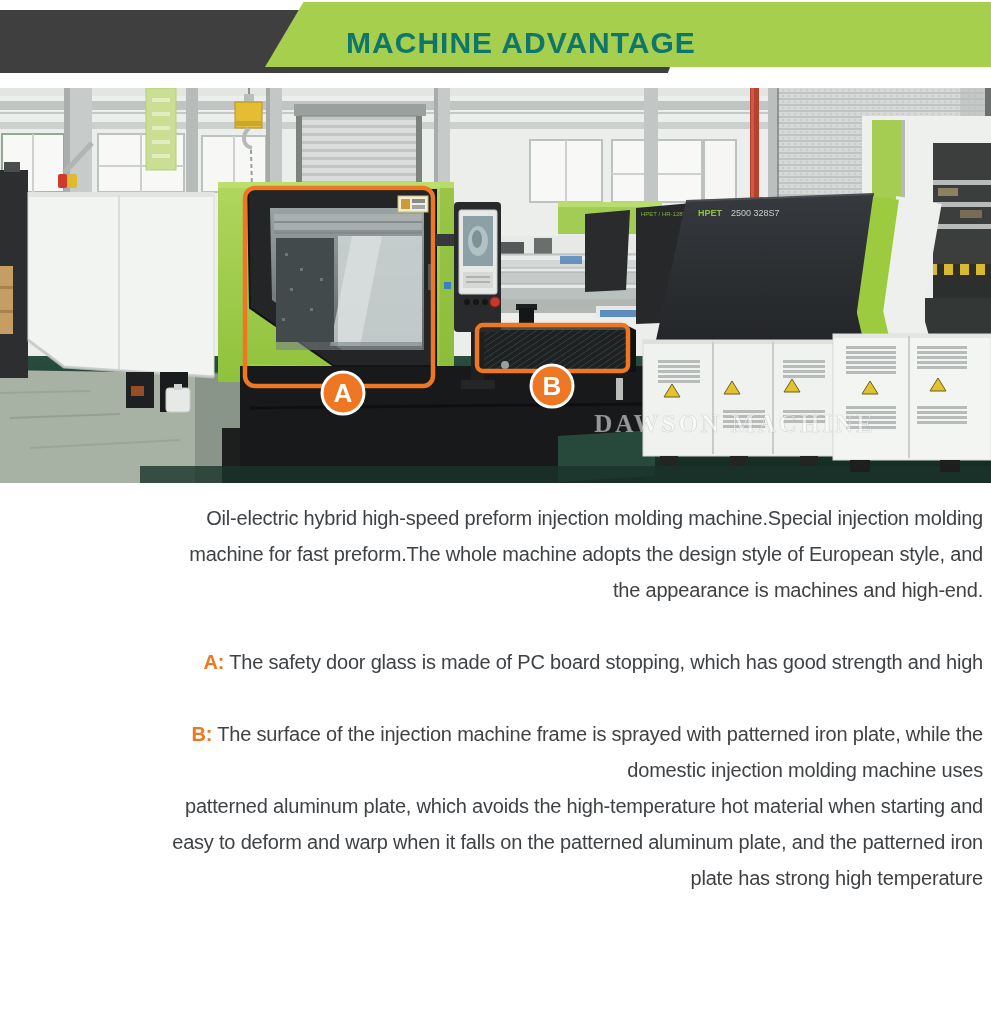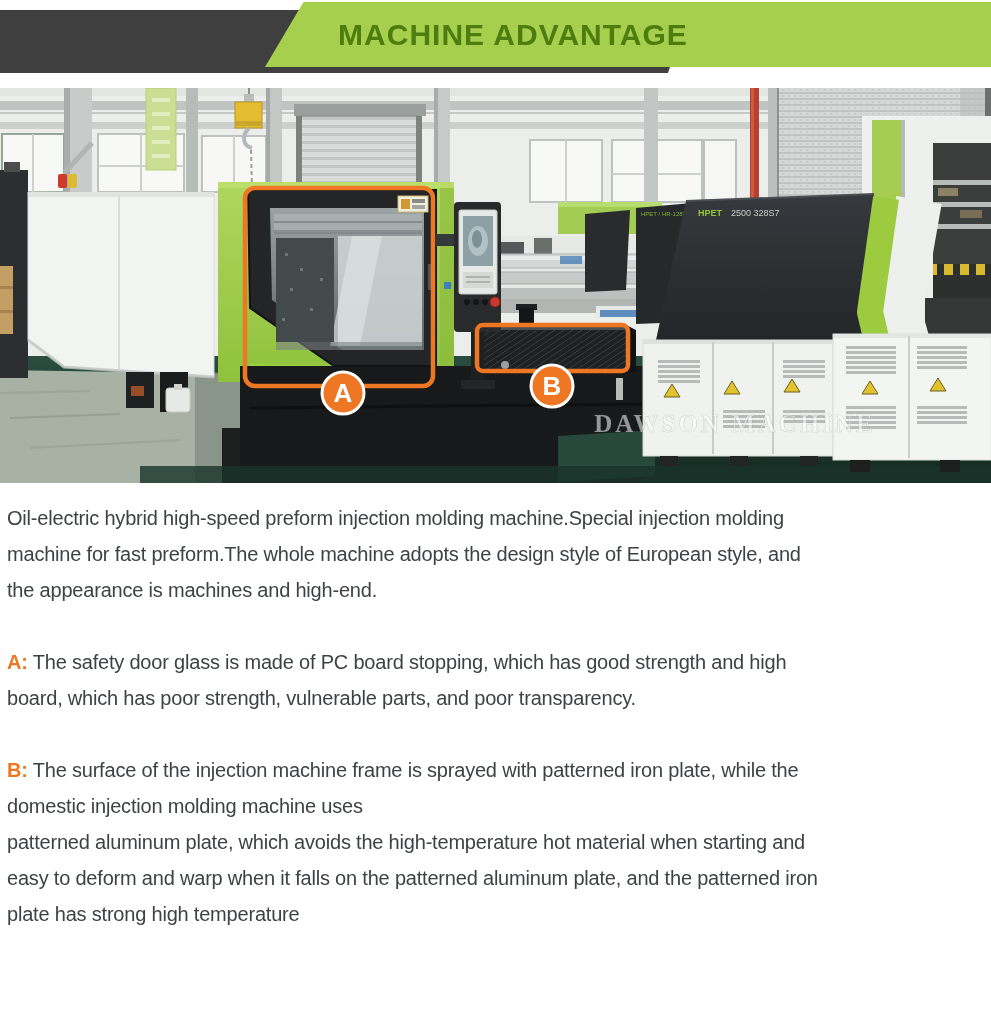--- a/index.html
+++ b/index.html
@@ -12,39 +12,39 @@
   .page{position:relative;width:991px;height:1011px;background:#fff;overflow:hidden;
         font-family:"Liberation Sans",sans-serif;}
   
   .header{position:relative;height:88px;background:#fff;}
   .header-bar{position:absolute;left:0;top:10px;width:690px;height:63px;
               background:var(--bar_dark);
               clip-path:polygon(0 0,100% 0,96.8% 100%,0 100%);}
   .header-green{position:absolute;left:265px;top:2px;width:726px;height:65px;
                 background:var(--banner_green);
                 clip-path:polygon(5.3% 0,100% 0,100% 100%,0 100%);}
-  .header-title{position:absolute;left:303px;top:2px;width:420px;height:65px;margin:0;
+  .header-title{position:absolute;left:303px;top:2px;width:420px;height:65px;margin:8px;
                 display:flex;align-items:center;justify-content:center;
-                color:#4d7c0f;font-size:30px;font-weight:bold;letter-spacing:1px;}
+                color:#0f766e;font-size:30px;font-weight:bold;letter-spacing:1px;}
   
   .photo{margin:0;width:849px;height:395px;}
   .photo svg{display:block;}
   .anno-stroke{stroke:var(--accent_orange);fill:none;}
   .anno-fill{fill:var(--accent_orange);stroke:#ffffff;}
   .badge-letter{fill:#ffffff;font-family:"Liberation Sans",sans-serif;
                 font-weight:bold;font-size:26px;text-anchor:middle;}
   .cover-brand{fill:#8fc53d;font-family:"Liberation Sans",sans-serif;font-size:9px;font-weight:bold;}
   .cover-model{fill:#c9cec9;font-family:"Liberation Sans",sans-serif;font-size:9px;}
   .cover-label-small{fill:#7fb43a;font-family:"Liberation Sans",sans-serif;font-size:6px;}
   .watermark{fill:rgba(255,255,255,.55);stroke:rgba(90,95,90,.22);stroke-width:.6;
              font-family:"Liberation Serif",serif;font-weight:bold;font-size:25px;
              letter-spacing:3px;text-anchor:middle;}
   
   .content{padding:17px 8px 0 7px;font-size:20px;line-height:36px;
-           color:var(--text_dark);letter-spacing:-.2px;}
+           color:var(--text_dark);letter-spacing:-.2px;text-align:right;}
   .para{margin:0 0 36px 0;}
   .para:last-child{margin-bottom:12px;}
   .tline{display:block;white-space:nowrap;}
   .accent{color:var(--accent_orange);font-weight:bold;}
 </style>
 </head>
 <body>
 
 <div class="page">
 
@@ -389,21 +389,20 @@
   </figure>
 
   <div class="content">
     <p class="para">
       <span class="tline">Oil-electric hybrid high-speed preform injection molding machine.Special injection molding</span>
       <span class="tline">machine for fast preform.The whole machine adopts the design style of European style, and</span>
       <span class="tline">the appearance is machines and high-end.</span>
     </p>
     <p class="para">
       <span class="tline"><span class="accent">A:</span><span> The safety door glass is made of PC board stopping, which has good strength and high</span></span>
-      <span class="tline">board, which has poor strength, vulnerable parts, and poor transparency.</span>
     </p>
     <p class="para">
       <span class="tline"><span class="accent">B:</span><span> The surface of the injection machine frame is sprayed with patterned iron plate, while the</span></span>
       <span class="tline">domestic injection molding machine uses</span>
       <span class="tline">patterned aluminum plate, which avoids the high-temperature hot material when starting and</span>
       <span class="tline">easy to deform and warp when it falls on the patterned aluminum plate, and the patterned iron</span>
       <span class="tline">plate has strong high temperature</span>
     </p>
   </div>
 </div>

